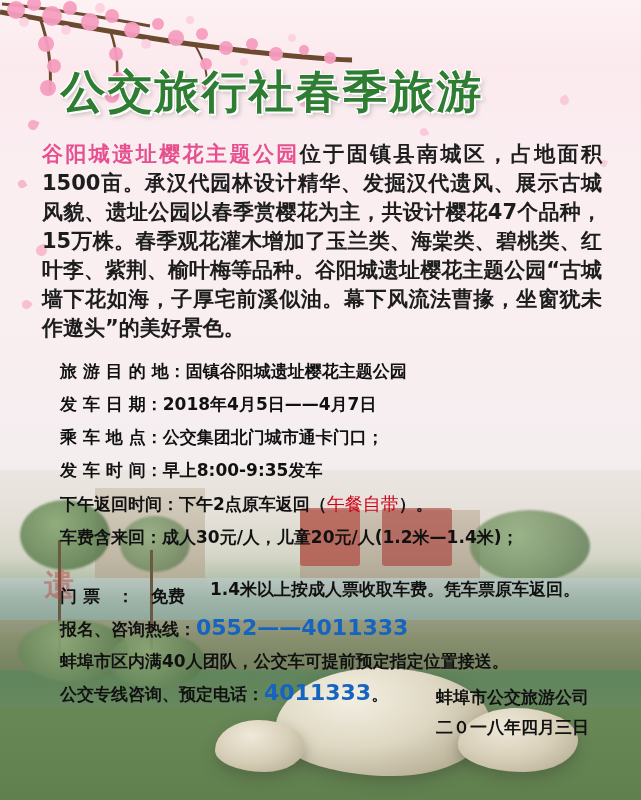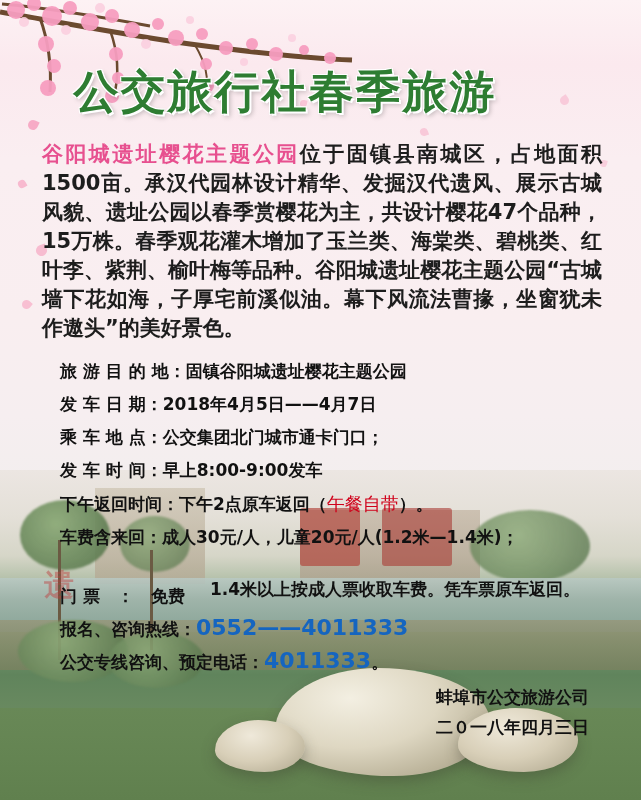--- a/index.html
+++ b/index.html
@@ -95,21 +95,21 @@
   
   .branch{position:absolute;top:0;left:0;width:360px;height:180px;}
   .petal-stage{position:absolute;top:0;left:0;width:641px;height:430px;pointer-events:none;}
   .petal{
     position:absolute;border-radius:50% 0 50% 50%;
     background:rgba(246,160,190,.85);
   }
 
   
   .title{
-    position:absolute;top:62px;left:13px;width:544px;text-align:center;
+    position:absolute;top:62px;left:0;width:544px;text-align:center;
     font-size:45px;font-weight:bold;letter-spacing:2px;
     color:#2e7d32;
     font-family:"DejaVu Sans","Liberation Sans",sans-serif;
     text-shadow:
       2px 2px 0 #ffffff,
       -1px -1px 0 #ffffff,
       1px -1px 0 #ffffff,
       -1px 1px 0 #ffffff,
       3px 3px 5px rgba(0,0,0,.25);
   }
@@ -236,40 +236,41 @@
     <span class="row">
       <span class="lbl">旅 游 目 的 地</span>：<span>固镇谷阳城遗址樱花主题公园</span>
     </span>
     <span class="row">
       <span class="lbl">发 车 日 期</span>：<span>2018年4月5日——4月7日</span>
     </span>
     <span class="row">
       <span class="lbl">乘 车 地 点</span>：<span>公交集团北门城市通卡门口；</span>
     </span>
     <span class="row">
-      <span class="lbl">发 车 时 间</span>：<span>早上8:00-9:00发车</span>
+      <span class="lbl">发 车 时 间</span>：<span>早上8:00-9:35发车</span>
     </span>
     <span class="row">
       <span class="lbl">下午返回时间</span>：<span>下午2点原车返回（</span><span class="redbig">午餐自带</span><span>）。</span>
     </span>
     <span class="row">
       <span class="lbl">车费含来回</span>：<span>成人30元/人，儿童20元/人(1.2米—1.4米)；</span>
     </span>
     <span class="indent">1.4米以上按成人票收取车费。凭车票原车返回。</span>
   </div>
 
   <div class="watermark">遗</div>
 
   <div class="lowerblock">
     <span class="row">
       <span class="lbl">门 票</span>　：　<span>免费</span>
     </span>
     <span class="row">
       <span class="lbl">报名、咨询热线：</span><span class="bluebig">0552——4011333</span>
     </span>
+    <span class="row">蚌埠市区内满40人团队，公交车可提前预定指定位置接送。</span>
     <span class="row">
       <span class="lbl">公交专线咨询、预定电话：</span><span class="bluebig">4011333</span><span>。</span>
     </span>
   </div>
 
   <div class="sign">
     <div>蚌埠市公交旅游公司</div>
     <div>二０一八年四月三日</div>
   </div>
 

